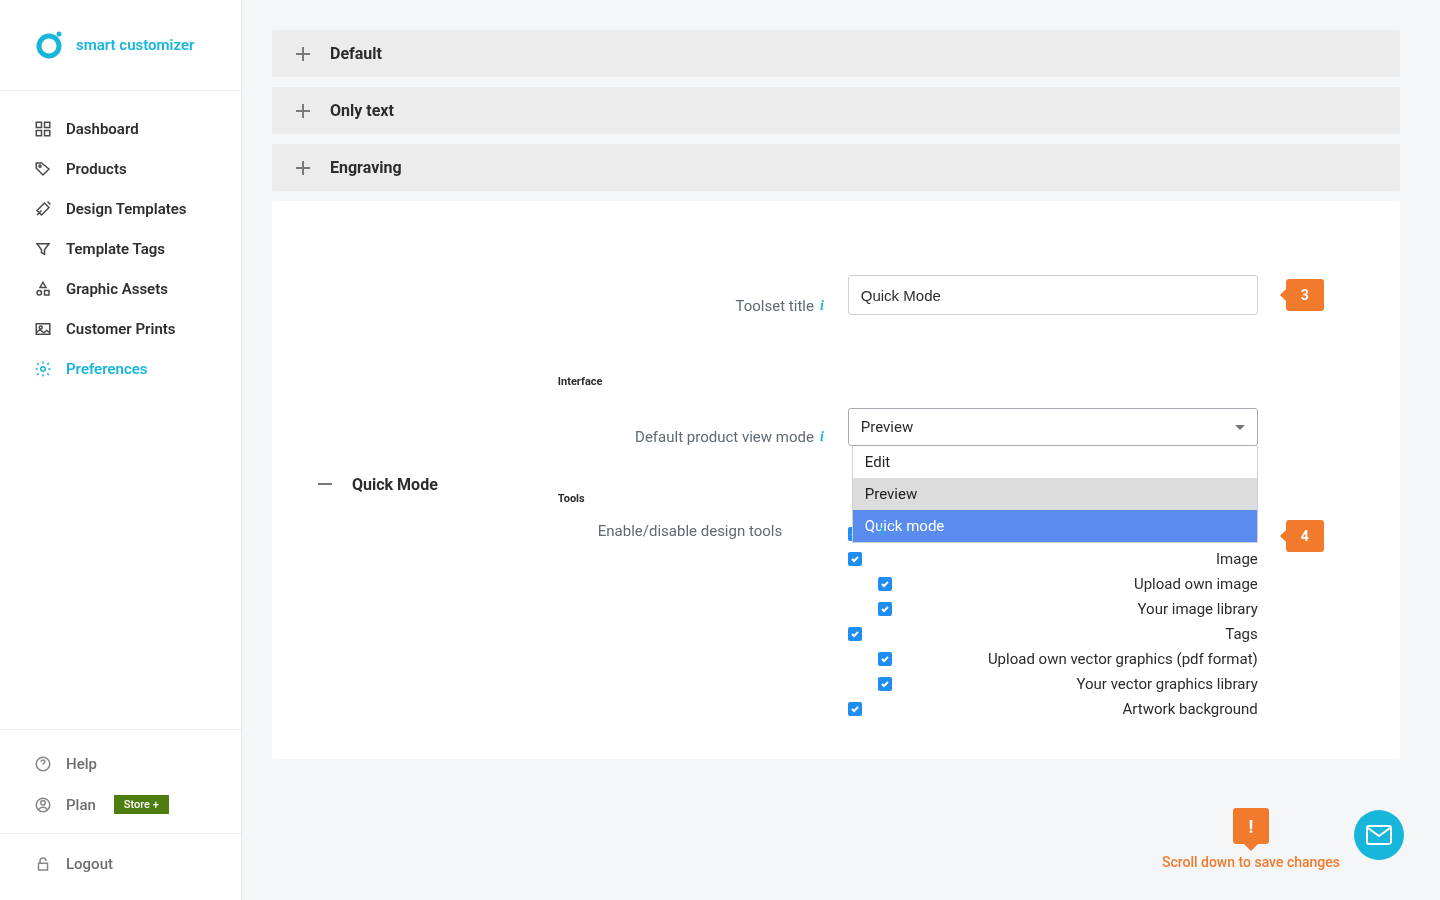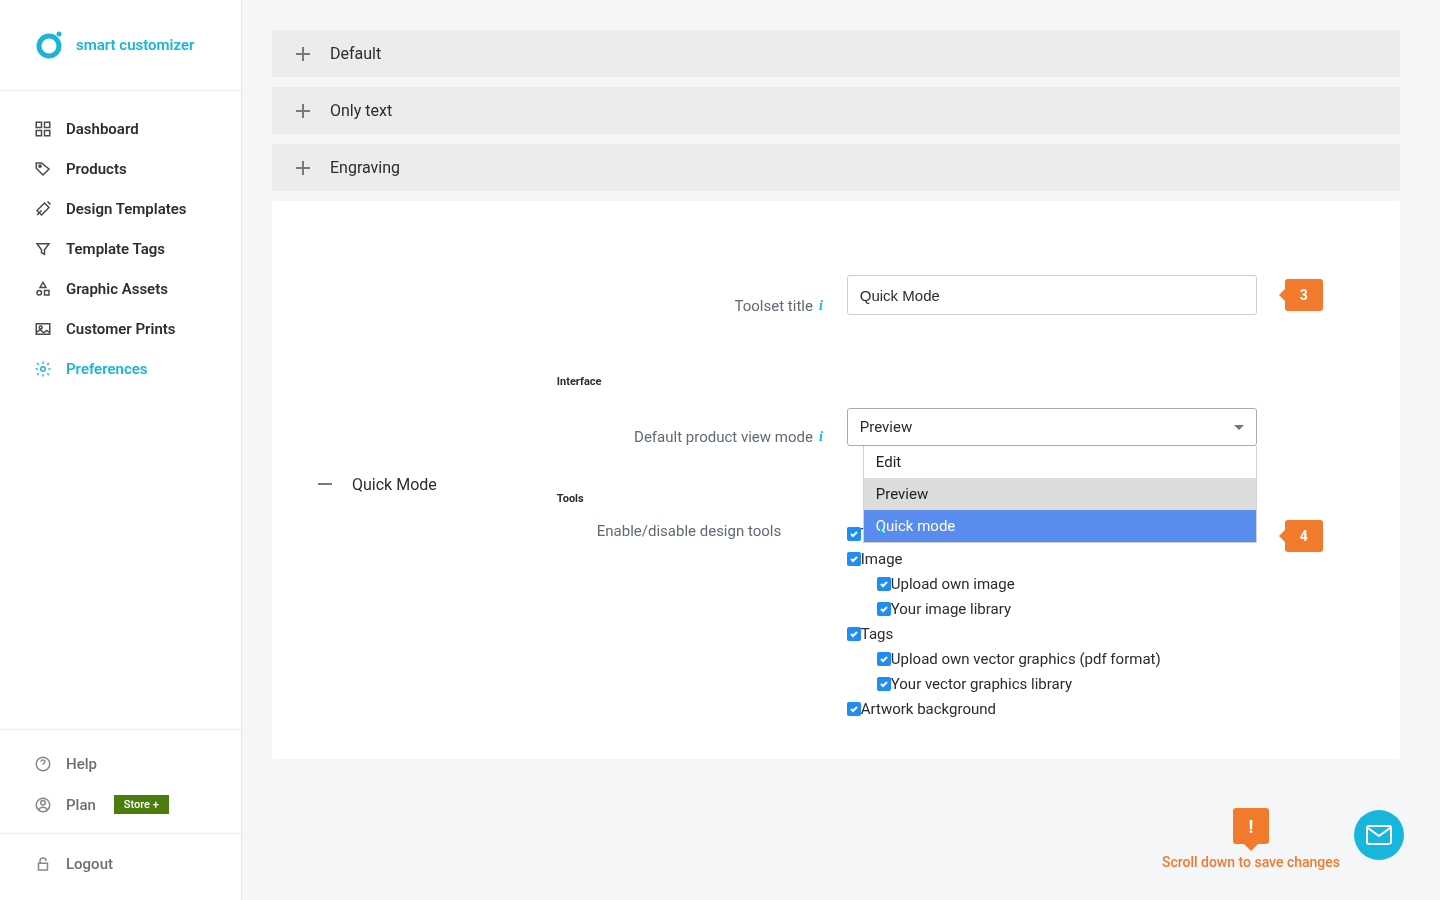--- a/index.html
+++ b/index.html
@@ -71,21 +71,21 @@
 }
 .accordion {
   background: #ececec;
   padding: 14px 22px;
   margin-top: 10px;
   display: flex;
   align-items: center;
   gap: 18px;
   border-radius: 2px;
 }
-.accordion-title { font-weight: 400; font-size: 16px; color: #2c2c2c; }
+.accordion-title { font-weight: 700; font-size: 16px; color: #2c2c2c; }
 .plus-icon { width: 18px; height: 18px; }
 .plus-icon line { stroke: #7a7a7a; stroke-width: 2; }
 
 .accordion.open {
   background: #fff;
   margin-top: 10px;
 }
 .accordion.open .accordion-head {
   display:flex; align-items:center; gap:18px;
   padding: 14px 22px 6px 22px;
@@ -169,41 +169,42 @@
   color:#2c2c2c;
 }
 .caret {
   width:0;height:0;
   border-left:5px solid transparent;
   border-right:5px solid transparent;
   border-top:5px solid #777;
 }
 .dropdown {
   position:absolute;
-  top:38px; left:16px; right:0;
+  top:38px; left:4px; right:0;
   background:#fff;
   border:1px solid #d0d0d0;
   border-top:none;
 }
 .dropdown-item {
   padding: 7px 12px;
   font-size:15px;
   color:#222;
   cursor:pointer;
 }
 .dropdown-item.selected { background:#dcdcdc; }
 .dropdown-item.highlight { background:#5a8cf0; color:#fff; }
 
 .check-row {
   display:flex;
   align-items:center;
   gap:0;
   font-size:15px;
   color:#2c2c2c;
   margin: 7px 0;
+  justify-content: space-between;
 }
 .check-row.sub { margin-left: 30px; }
 .chk {
   width:14px; height:14px;
   border-radius:2px;
   background:#1f8df2;
   display:inline-flex;
   align-items:center;
   justify-content:center;
 }

